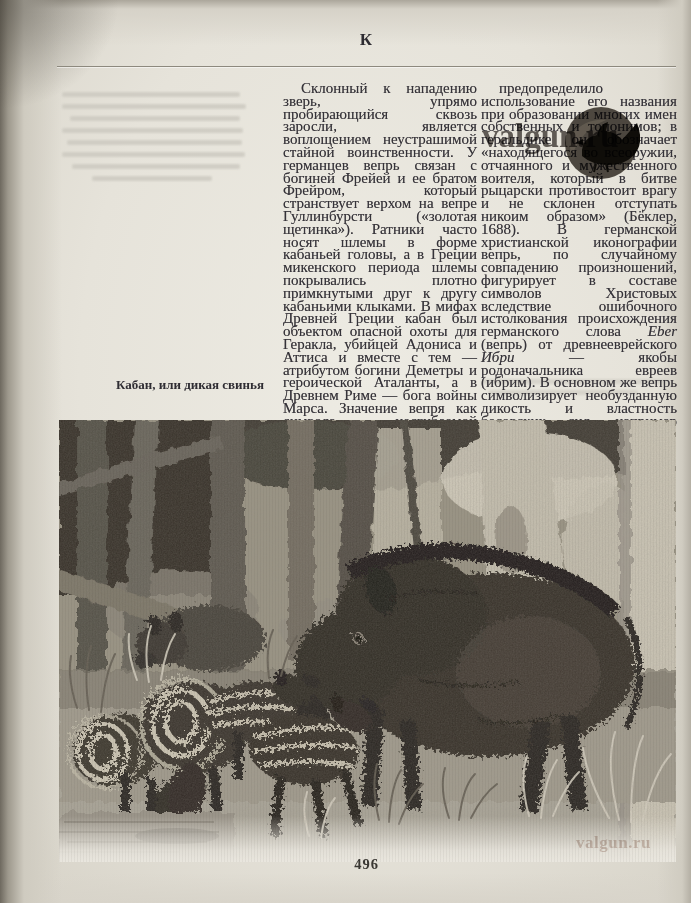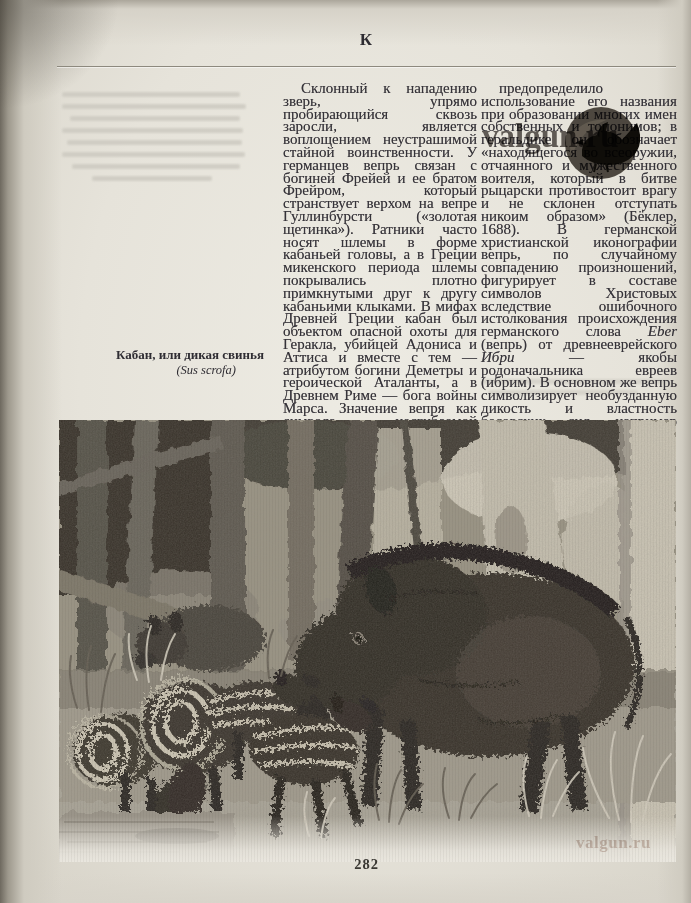--- a/index.html
+++ b/index.html
@@ -23,21 +23,21 @@
     color:#35333a;text-shadow:0 0 .5px rgba(64,56,54,.55);}
   .col p{margin:0;text-indent:18px;}
   .col-1{left:283px;width:194px;}
   .col-2{left:481px;width:196px;}
   .col i{}
   .bleed{position:absolute;left:62px;top:92px;width:184px;filter:blur(1.1px);opacity:.85;}
   .bleed .row{height:5px;margin-bottom:7px;border-radius:2px;background:#cdcac1;}
   .bleed2{position:absolute;left:482px;top:379px;width:190px;filter:blur(1.2px);opacity:.7;}
   .bleed2 .row{height:5px;margin-bottom:6px;border-radius:2px;background:#d0cdc4;}
   .caption{position:absolute;left:48px;top:347px;width:216px;text-align:right;color:#2f2d33;}
-  .caption .t{font-weight:bold;font-size:13px;line-height:15px;}
+  .caption .t{font-weight:bold;font-size:13px;line-height:15px;margin-top:30px;}
   .caption .l{font-style:italic;font-size:12.5px;line-height:16px;padding-right:28px;}
   .wm-top{position:absolute;left:478px;top:104px;width:180px;height:80px;pointer-events:none;}
   .wm-top .wm-text{position:absolute;left:4px;top:14px;font-size:33px;font-weight:bold;
     color:#3e3835;opacity:.78;letter-spacing:0;mix-blend-mode:multiply;}
   .wm-top svg{position:absolute;left:84px;top:0;mix-blend-mode:multiply;}
   .illustration{position:absolute;left:59px;top:420px;width:617px;height:442px;}
   .illustration::after{content:"";position:absolute;inset:0;pointer-events:none;
     background:repeating-linear-gradient(90deg,rgba(42,38,32,.05) 0 1px,rgba(0,0,0,0) 1px 3px);}
   .wm-bottom{position:absolute;left:576px;top:833px;font-size:17px;font-weight:bold;
     color:#b3978b;opacity:.5;letter-spacing:.5px;mix-blend-mode:multiply;}
@@ -64,21 +64,20 @@
     <div class="row" style="width:168px;margin-left:10px"></div>
     <div class="row" style="width:120px;margin-left:30px"></div>
   </div>
   <div class="bleed2">
     <div class="row" style="width:186px"></div>
     <div class="row" style="width:150px;margin-left:6px"></div>
   </div>
 
   <div class="caption">
     <div class="t">Кабан, или дикая свинья</div>
-    <div class="l">(Sus scrofa)</div>
   </div>
 
   <div class="col col-1">
     <p>Склонный к нападению зверь, упрямо пробирающийся сквозь заросли, является воплощением неустрашимой стайной воинственности. У германцев вепрь связан с богиней Фрейей и ее братом Фрейром, который странствует верхом на вепре Гуллинбурсти («золотая щетинка»). Ратники часто носят шлемы в форме кабаньей головы, а в Греции микенского периода шлемы покрывались плотно примкнутыми друг к другу кабаньими клыками. В мифах Древней Греции кабан был объектом опасной охоты для Геракла, убийцей Адониса и Аттиса и вместе с тем — атрибутом богини Деметры и героической Аталанты, а в Древнем Риме — бога войны Марса. Значение вепря как символа несгибаемой воинственности и дикости</p>
   </div>
   <div class="col col-2">
     <p><span>предопределило использование его названия при образовании многих имен собственных и топонимов; в геральдике он обозначает «находящегося во всеоружии, отчаянного и мужественного воителя, который в битве рыцарски противостоит врагу и не склонен отступать никоим образом» (Бёклер, 1688). В германской христианской иконографии вепрь, по случайному совпадению произношений, фигурирует в составе символов Христовых вследствие ошибочного истолкования происхождения германского слова </span><i>Eber</i><span> (вепрь) от древнееврейского </span><i>Ибри</i><span> — якобы родоначальника евреев (ибрим). В основном же вепрь символизирует необузданную дикость и властность бесовских сил, например жестоких тиранов. Положительное</span></p>
   </div>
 
   <div class="wm-top">
@@ -236,14 +235,14 @@
         </g>
       </g>
 
       <rect x="0" y="0" width="617" height="442" filter="url(#grainf)" opacity="0.5"></rect>
       <rect x="0" y="396" width="617" height="46" fill="url(#fadeBottom)"></rect>
     </svg>
   </div>
 
   <div class="wm-bottom">valgun.ru</div>
 
-  <div class="page-number">282</div>
+  <div class="page-number">496</div>
 </div>
 
 </body></html>

